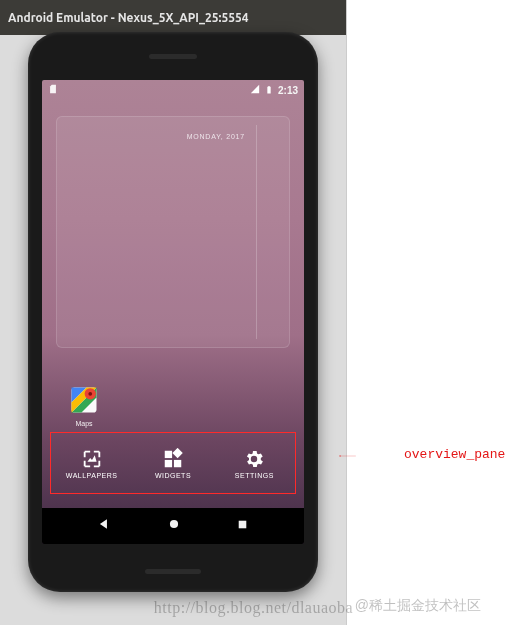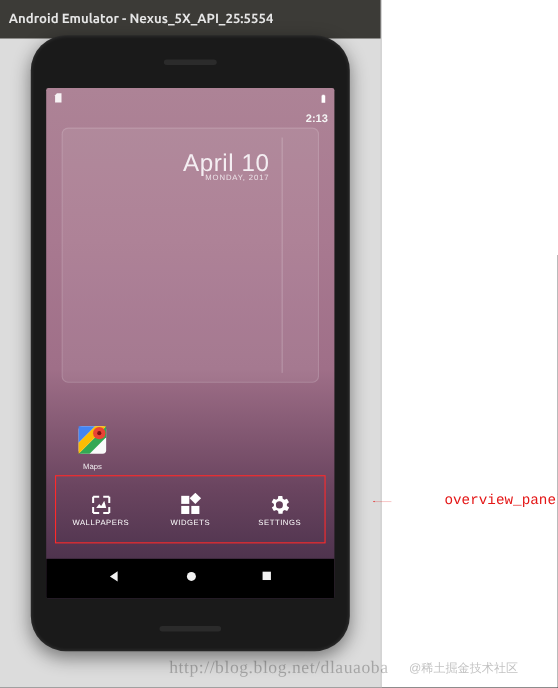--- a/index.html
+++ b/index.html
@@ -68,21 +68,21 @@
   .statusbar {
     height: 20px;
     display:flex;
     justify-content:space-between;
     align-items:center;
     padding:0 6px;
     color:#f5f5f5;
     font-size:10px;
     font-weight:600;
   }
-  .status-right{display:flex;gap:5px;align-items:flex-end;flex-direction:column;}
+  .status-right{display:flex;gap:5px;align-items:center;}
   .glow-area{
     position:absolute;
     left:14px; right:14px; top:36px; height:230px;
     background:rgba(255,255,255,.07);
     border-radius:6px;
     border:.5px solid rgba(255,255,255,.14);
   }
   .glow-area .vline{
     position:absolute; top:8px; bottom:8px; right:32px; width:1px;
     background:rgba(255,255,255,.22);
@@ -145,23 +145,23 @@
     left:0;right:0;bottom:8px;
     text-align:center;
     font-family:"Times New Roman",serif;
     font-size:16px;
     color:rgba(0,0,0,.25);
     letter-spacing:.5px;
     pointer-events:none;
   }
   .watermark2{
     position:absolute;
-    right:36px;
+    right:26px;
     bottom:10px;
-    font-size:11px;
+    font-size:14px;
     color:rgba(0,0,0,.25);
     pointer-events:none;
   }
 </style>
 </head>
 <body>
 
 <div class="emulator-col">
 
   <div class="titlebar">
@@ -188,21 +188,20 @@
                 <path d="M15 2h-6v2H7v20h10V4h-2z"></path>
               </svg>
           </span>
           <span>2:13</span>
         </div>
       </div>
 
       <div class="glow-area">
         <div class="vline"></div>
         <div class="datebox">
-          <div class="d1">April 10</div>
           <div class="d2">MONDAY, 2017</div>
         </div>
       </div>
 
       <div class="app-icon">
         <svg class="maps-svg" viewBox="0 0 48 48">
           <rect x="4" y="4" width="40" height="40" rx="5" fill="#fafafa"></rect>
           <path d="M4 44 L44 4 L44 20 L20 44 Z" fill="#34a853"></path>
           <path d="M4 4 L28 4 L4 28 Z" fill="#4285f4"></path>
           <path d="M4 28 L28 4 L44 4 L4 44 Z" fill="#fbbc05"></path>

